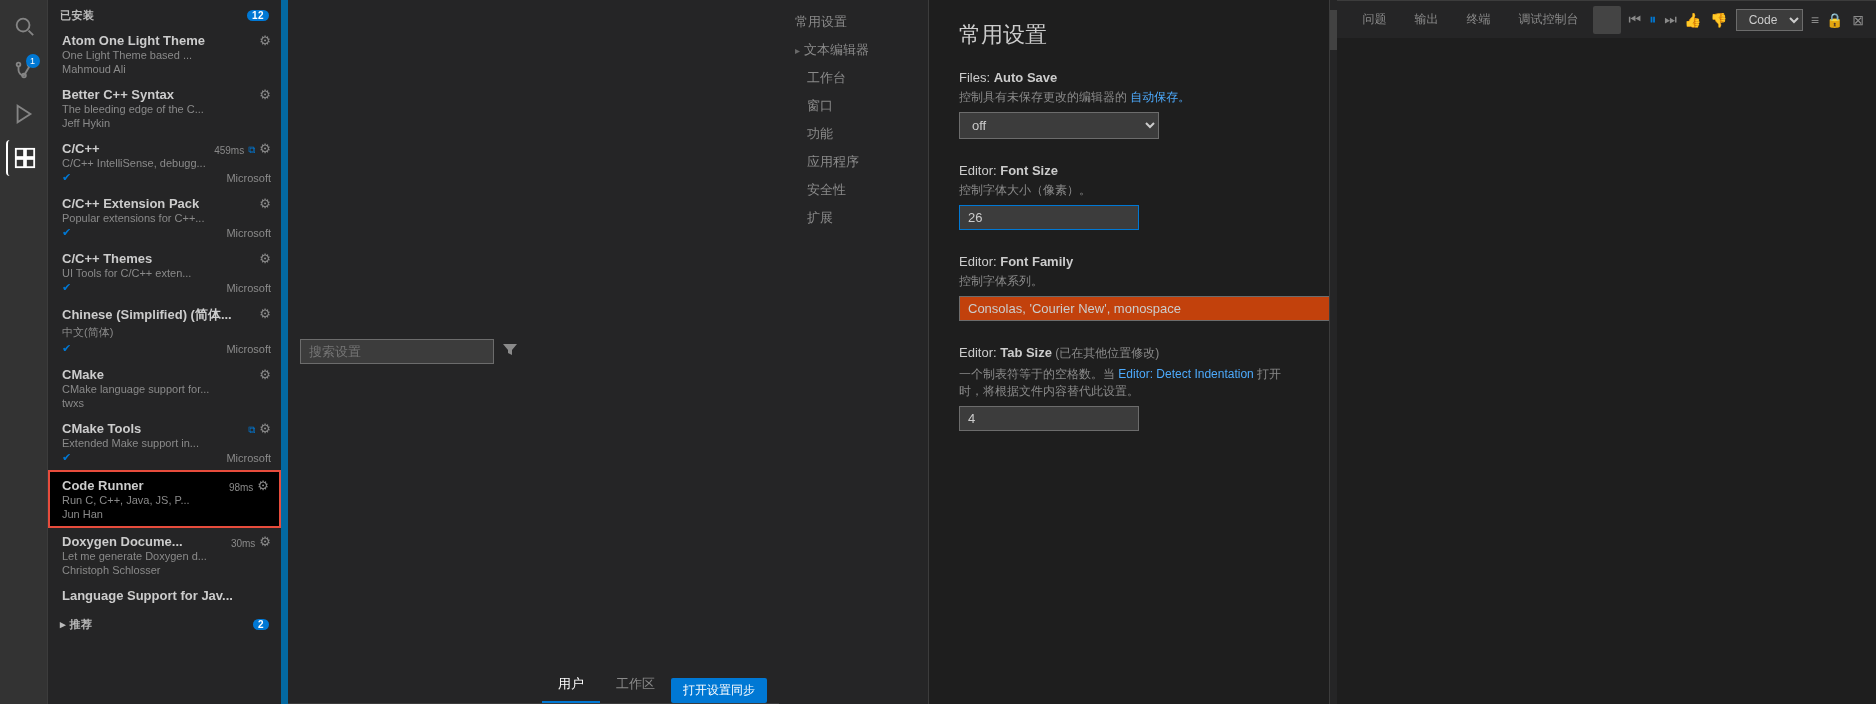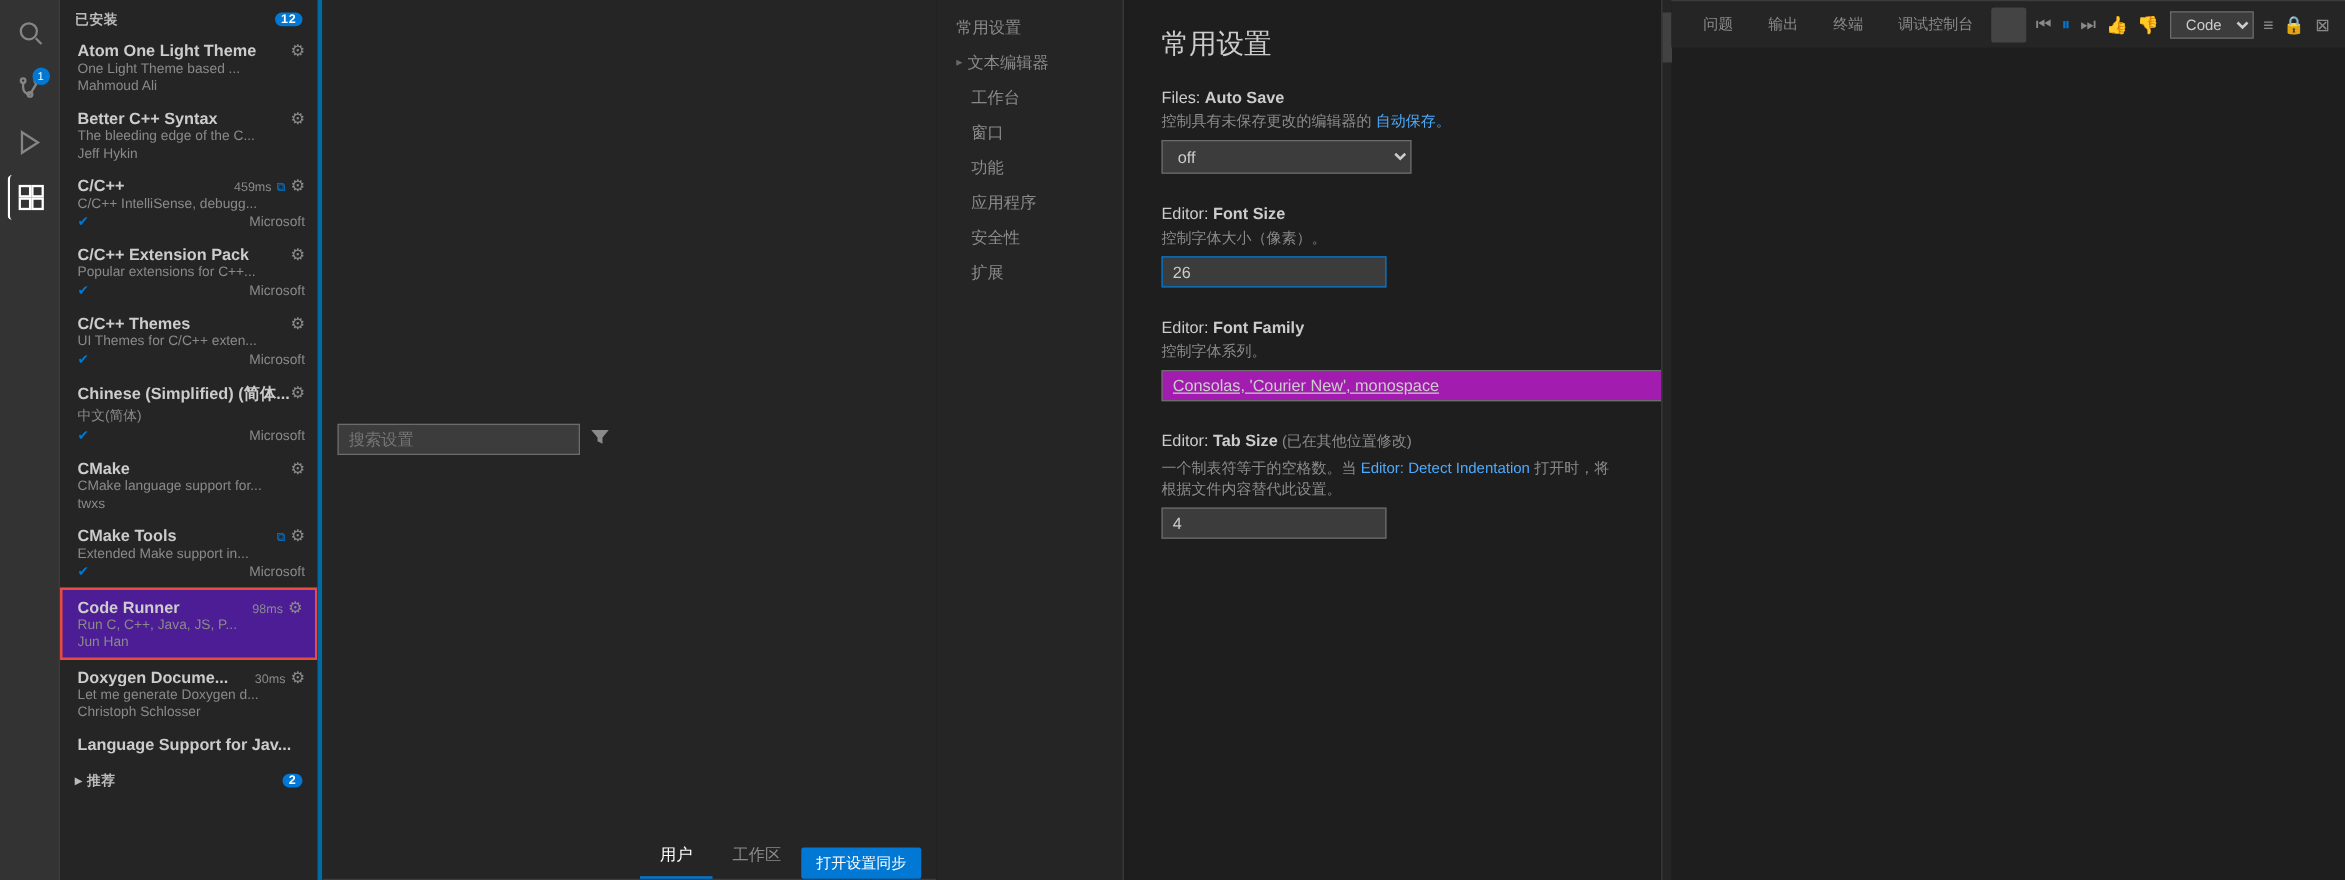--- a/index.html
+++ b/index.html
@@ -57,23 +57,23 @@
       font-size: 9px;
       border-radius: 8px;
       padding: 0 4px;
       min-width: 14px;
       text-align: center;
       line-height: 14px;
     }
 
     
     .sidebar {
-      width: 210px;
+      width: 240px;
       background: #252526;
-      border-right: 4px solid #0369a1;
+      border-right: 7px solid #0369a1;
       display: flex;
       flex-direction: column;
       overflow: hidden;
     }
     .sidebar-section-header {
       font-size: 11px;
       font-weight: 700;
       color: #bbbbbb;
       padding: 8px 12px 4px 12px;
       text-transform: uppercase;
@@ -94,21 +94,21 @@
     .extension-list {
       overflow-y: auto;
       flex: 1;
     }
     .extension-item {
       padding: 6px 10px 6px 12px;
       cursor: pointer;
       border-left: 2px solid transparent;
     }
     .extension-item.highlighted {
-      background: #4c1d95;
+      background: #000000;
       border: 2px solid #e74c3c;
     }
     .ext-name {
       font-size: 13px;
       color: #cccccc;
       font-weight: 600;
       white-space: nowrap;
       overflow: hidden;
       text-overflow: ellipsis;
     }
@@ -298,28 +298,27 @@
     .setting-input {
       background: #3c3c3c;
       border: 1px solid #6c6c6c;
       color: #cccccc;
       padding: 4px 8px;
       font-size: 13px;
       width: 180px;
       outline: none;
     }
     .setting-input-wide {
-      background: #a21caf;
+      background: #c2410c;
       border: 1px solid #6c6c6c;
       color: #cccccc;
       padding: 4px 8px;
       font-size: 13px;
       width: 460px;
       outline: none;
-      text-decoration: underline;
     }
     .setting-input-highlighted {
       border: 1px solid #0078d4;
     }
 
     
     .settings-panel::-webkit-scrollbar,
     .extension-list::-webkit-scrollbar {
       width: 8px;
     }
@@ -484,21 +483,21 @@
           <span class="ext-verified">✔</span>
           <span class="ext-author">Microsoft</span>
         </div>
       </div>
 
       <div class="extension-item">
         <div class="ext-row-top">
           <span class="ext-name">C/C++ Themes</span>
           <span class="gear-icon">⚙</span>
         </div>
-        <div class="ext-desc">UI Themes for C/C++ exten...</div>
+        <div class="ext-desc">UI Tools for C/C++ exten...</div>
         <div class="ext-meta">
           <span class="ext-verified">✔</span>
           <span class="ext-author">Microsoft</span>
         </div>
       </div>
 
       <div class="extension-item">
         <div class="ext-row-top">
           <span class="ext-name">Chinese (Simplified) (简体...</span>
           <span class="gear-icon">⚙</span>

